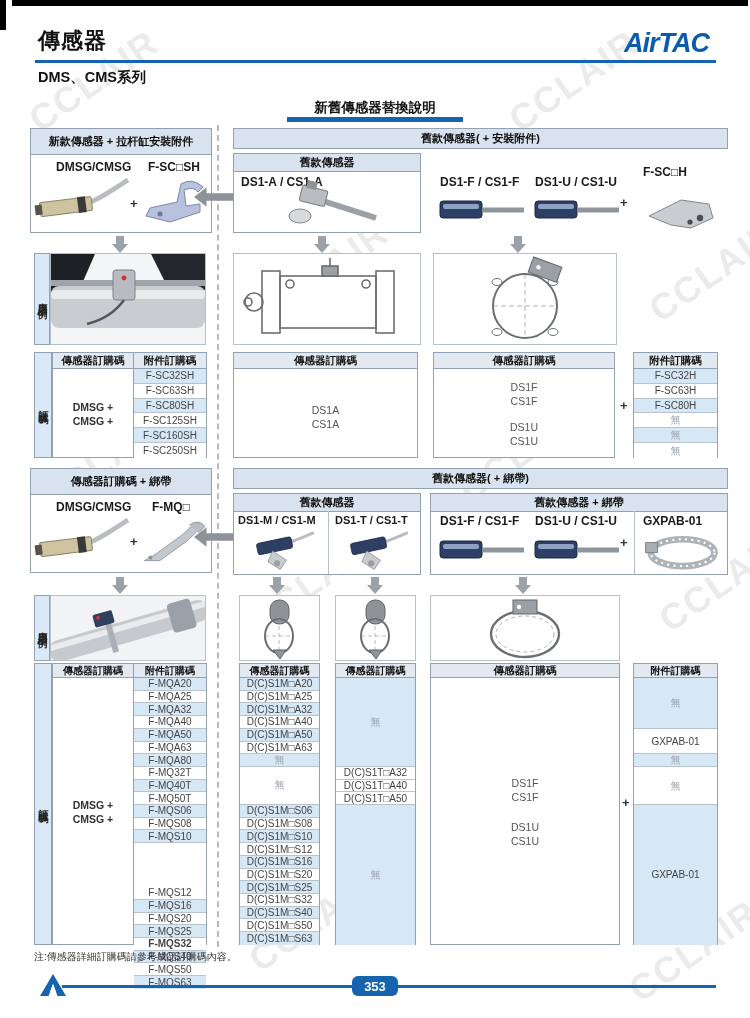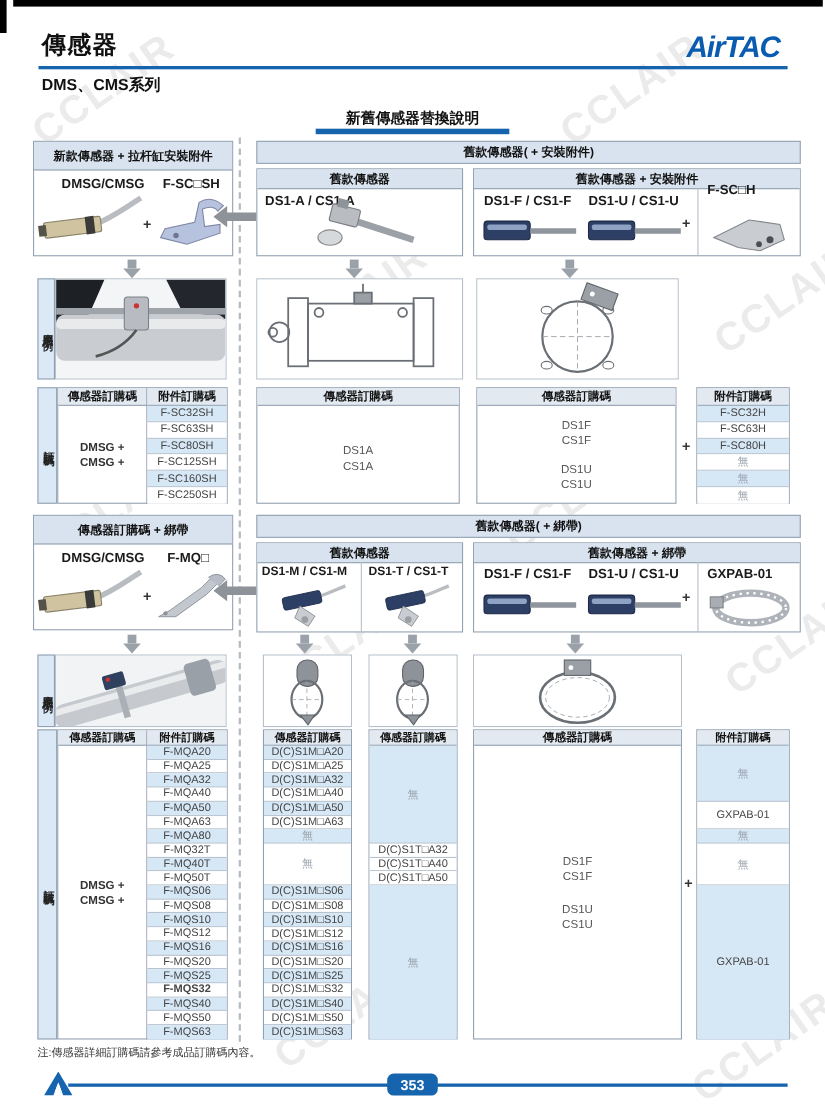--- a/index.html
+++ b/index.html
@@ -97,24 +97,20 @@
   <div class="plabel" style="left:241px;top:175px">DS1-A / CS1-A</div>
   <svg class="abs" style="left:280px;top:178px" width="100" height="52" viewBox="0 0 100 52">
     <path d="M40 22 L96 40" stroke="#9ca1a7" stroke-width="6"></path>
     <g transform="rotate(14 34 20)">
       <rect x="20" y="10" width="26" height="16" rx="2" fill="#b9bdc2" stroke="#787d83"></rect>
       <rect x="24" y="4" width="10" height="8" fill="#8f949a"></rect>
     </g>
     <ellipse cx="20" cy="38" rx="11" ry="7" fill="#d6d9dc" stroke="#888"></ellipse>
   </svg>
 
-  <div class="box" style="left:430px;top:153px;width:298px;height:80px">
-    <div class="bhead" style="height:17px">舊款傳感器 + 安裝附件</div>
-    <div style="position:absolute;left:203px;top:17px;bottom:0;border-left:1px solid #b5c0cb"></div>
-  </div>
   <div class="plabel" style="left:440px;top:175px">DS1-F / CS1-F</div>
   <svg class="abs" style="left:436px;top:194px" width="88" height="32" viewBox="0 0 88 32">
     <rect x="4" y="7" width="42" height="17" rx="3" fill="#2e3f66" stroke="#1d2a47"></rect>
     <rect x="7" y="10" width="36" height="5" rx="2" fill="#8ea2c4"></rect>
     <path d="M46 16 L88 16" stroke="#8f959c" stroke-width="5"></path>
   </svg>
   <div class="plabel" style="left:535px;top:175px">DS1-U / CS1-U</div>
   <svg class="abs" style="left:531px;top:194px" width="88" height="32" viewBox="0 0 88 32">
     <rect x="4" y="7" width="42" height="17" rx="3" fill="#2e3f66" stroke="#1d2a47"></rect>
     <rect x="7" y="10" width="36" height="5" rx="2" fill="#8ea2c4"></rect>
@@ -396,21 +392,21 @@
           <div class="cell w" style="height: 12.71px;">F-MQA40</div>
           <div class="cell b" style="height: 12.71px;">F-MQA50</div>
           <div class="cell w" style="height: 12.71px;">F-MQA63</div>
           <div class="cell b" style="height: 12.71px;">F-MQA80</div>
           <div class="cell w" style="height: 12.71px;">F-MQ32T</div>
           <div class="cell b" style="height: 12.71px;">F-MQ40T</div>
           <div class="cell w" style="height: 12.71px;">F-MQ50T</div>
           <div class="cell b" style="height: 12.71px;">F-MQS06</div>
           <div class="cell w" style="height: 12.71px;">F-MQS08</div>
           <div class="cell b" style="height: 12.71px;">F-MQS10</div>
-          <div class="cell w" style="height: 12.71px;">F-MQS12</div>
+          <div class="cell w" style="height: 12.71px; margin-top: 44px;">F-MQS12</div>
           <div class="cell b" style="height: 12.71px;">F-MQS16</div>
           <div class="cell w" style="height: 12.71px;">F-MQS20</div>
           <div class="cell b" style="height: 12.71px;">F-MQS25</div>
           <div class="cell w" style="height: 12.71px; font-weight: bold;">F-MQS32</div>
           <div class="cell b" style="height: 12.71px;">F-MQS40</div>
           <div class="cell w" style="height: 12.71px;">F-MQS50</div>
           <div class="cell b" style="height: 12.71px;">F-MQS63</div>
         </div>
     </div>
   </div>

